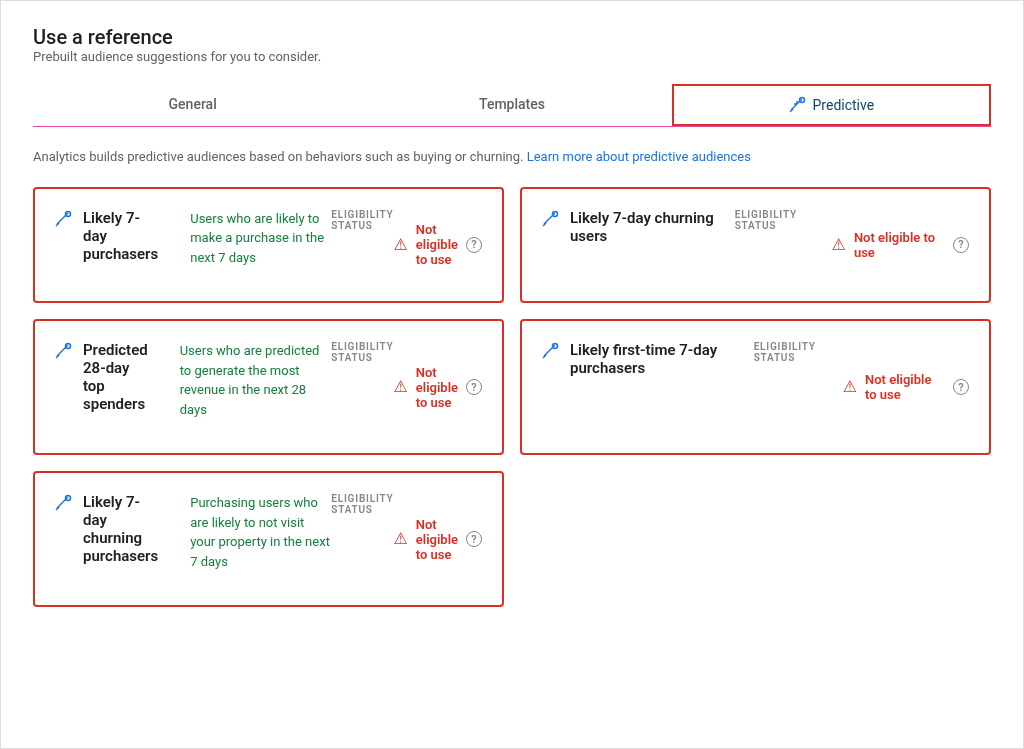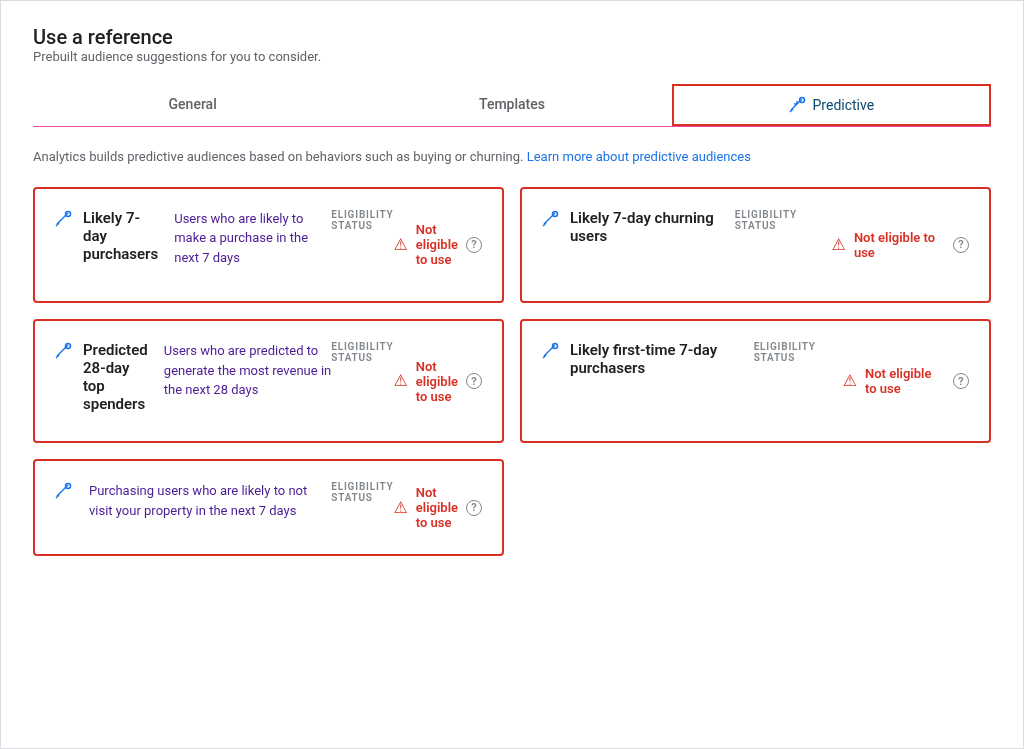--- a/index.html
+++ b/index.html
@@ -83,22 +83,22 @@
       margin-top: 1px;
       flex-shrink: 0;
     }
     .card-title {
       font-size: 15px;
       font-weight: 600;
       color: #202124;
     }
     .card-desc {
       font-size: 13px;
-      color: #4c1d95;
-      margin-left: 16px;
+      color: #15803d;
+      margin-left: 32px;
       line-height: 1.5;
       margin-bottom: 14px;
     }
     .card-divider {
       border: none;
       border-top: 1px solid #e8eaed;
       margin-bottom: 12px;
     }
     .eligibility-label {
       font-size: 10px;
@@ -281,20 +281,21 @@
     <div class="card card-single">
       <div class="card-header">
         <span class="card-icon predictive-icon">
           <svg viewBox="0 0 18 18" fill="none" xmlns="http://www.w3.org/2000/svg">
             <line x1="2" y1="14" x2="8" y2="8" stroke="#1a73e8" stroke-width="1.5"></line>
             <line x1="8" y1="8" x2="13" y2="3" stroke="#1a73e8" stroke-width="1.5"></line>
             <circle cx="13" cy="4" r="2.5" stroke="#1a73e8" stroke-width="1.5"></circle>
             <line x1="1" y1="16" x2="4" y2="13" stroke="#1a73e8" stroke-width="1.5"></line>
           </svg>
         </span>
+        <span class="card-title">Likely 7-day churning purchasers</span>
       </div>
       <div class="card-desc">Purchasing users who are likely to not visit your property in the next 7 days</div>
       <hr class="card-divider">
       <div class="eligibility-label">ELIGIBILITY STATUS</div>
       <div class="eligibility-status">
         <span class="status-icon-error">⚠</span>
         <span class="status-text">Not eligible to use</span>
         <span class="help-icon">?</span>
       </div>
     </div>

